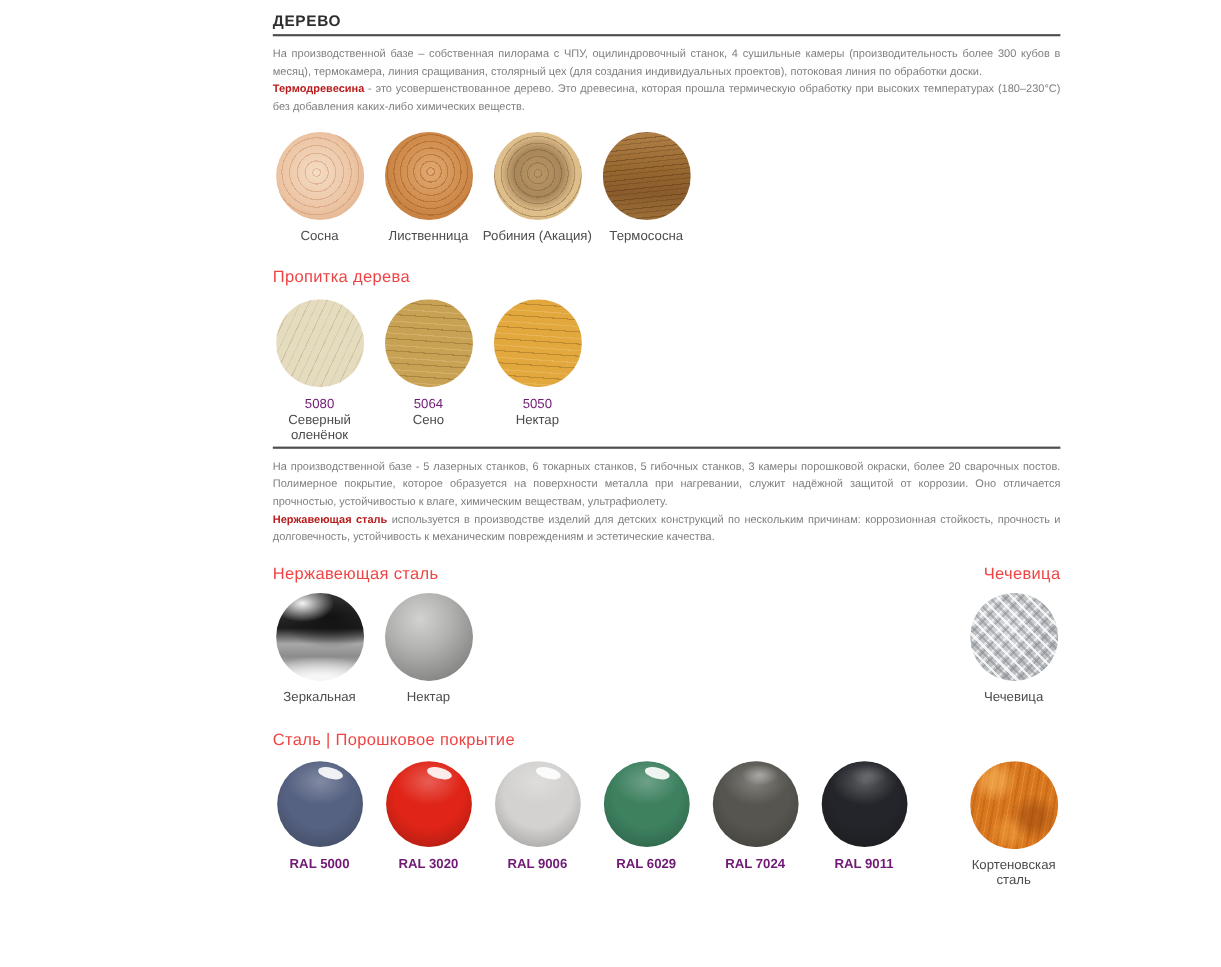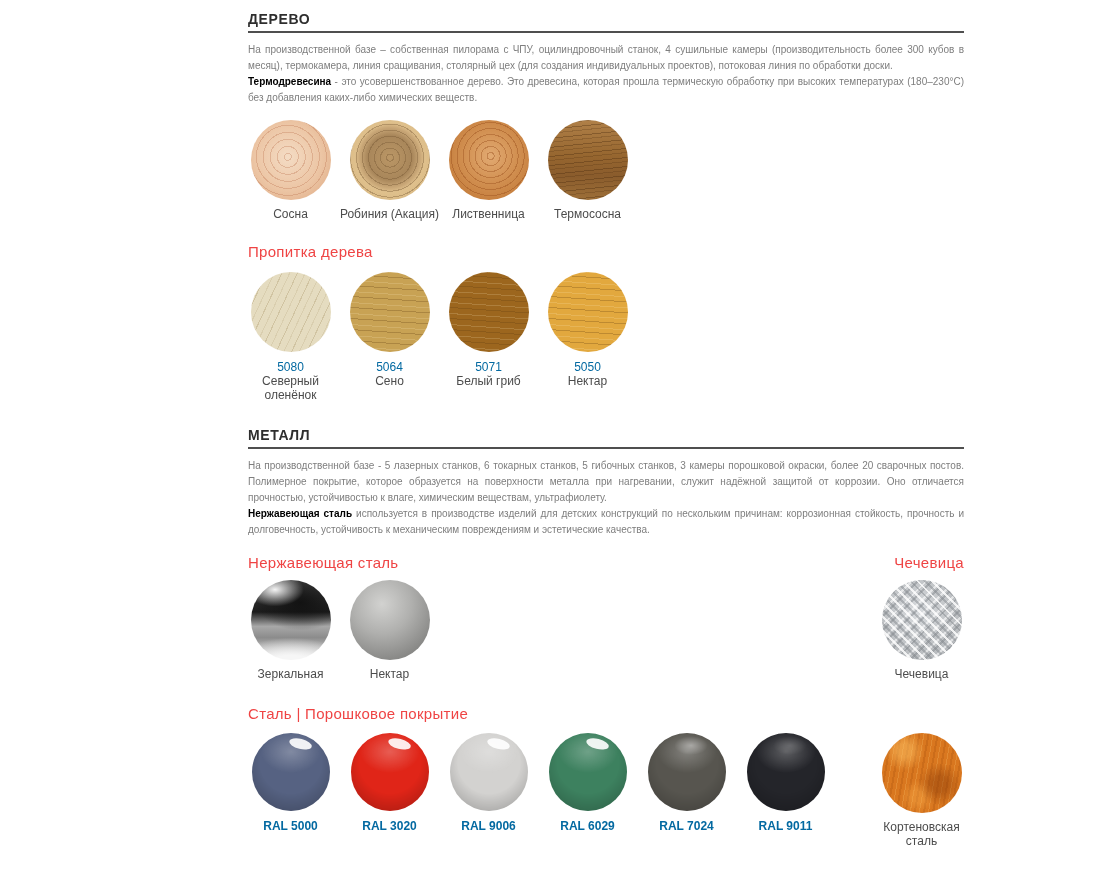--- a/index.html
+++ b/index.html
@@ -7,35 +7,35 @@
     font-family:"Liberation Sans", sans-serif; }
   .page { position:relative; width:1110px; height:646px; background:#fff; }
   .content { position:relative; width:716px; margin-left:248px; padding-top:12px; }
 
   
   .sec-title { font-size:14px; font-weight:bold; color:#2e2e2e; letter-spacing:0.6px; line-height:15px; }
   .sec-rule { border:none; border-top:2px solid #4f4f4f; margin:4px 0 9px 0; }
 
   
   .copy { font-size:10px; line-height:16px; color:#7e7e7e; text-align:justify; }
-  .copy b { color:#000000; }
+  .copy b { color:#b91c1c; }
 
   
   .sub-head { font-size:15px; color:#ef4444; letter-spacing:0.3px; }
   .dual-head { display:flex; justify-content:space-between; align-items:baseline; }
 
   
   .row { display:flex; position:relative; margin-left:-7px; }
   .cell { width:99px; display:flex; flex-direction:column; align-items:center; flex:none; }
   .cell-right { position:absolute; right:-7px; top:0; }
   .circle { width:80px; height:80px; border-radius:50%; position:relative; flex:none; }
   .sphere { width:78px; height:78px; border-radius:50%; position:relative; flex:none; }
   .lbl { margin-top:7px; font-size:12px; line-height:14px; color:#4c4c4c; text-align:center; white-space:nowrap; }
   .lbl-wrap { white-space:normal; max-width:96px; }
-  .code { margin-top:8px; font-size:12px; line-height:14px; color:#0369a1; text-align:center; }
+  .code { margin-top:8px; font-size:12px; line-height:14px; color:#701a75; text-align:center; }
   .code-bold { font-weight:bold; }
 
   
   .wood-pine { background-image:
     repeating-radial-gradient(circle at 46% 46%, rgba(190,120,85,0) 0 3px, rgba(190,120,85,0.35) 3px 4px, rgba(190,120,85,0) 4px 7px),
     radial-gradient(circle at 46% 46%, #f4dcc4 0%, #ecc5a4 55%, #e2b18c 85%, #d49c74 100%); }
   .wood-robinia { background-image:
     repeating-radial-gradient(circle at 50% 47%, rgba(110,80,45,0) 0 3px, rgba(110,80,45,0.35) 3px 4px, rgba(110,80,45,0) 4px 6px),
     radial-gradient(circle at 50% 47%, #bb9766 0%, #a8865a 38%, #caa878 52%, #dfc08c 60%, #d6b680 86%, #7a5f3c 94%, #4e3c27 100%); }
   .wood-larch { background-image:
@@ -104,26 +104,26 @@
     <hr class="sec-rule">
     <p class="copy"><span>На производственной базе – собственная пилорама с ЧПУ, оцилиндровочный станок, 4 сушильные камеры (производительность более 300 кубов в месяц), термокамера, линия сращивания, столярный цех (для создания индивидуальных проектов), потоковая линия по обработки доски.</span></p>
     <p class="copy"><b>Термодревесина</b><span> - это усовершенствованное дерево. Это древесина, которая прошла термическую обработку при высоких температурах (180–230°С) без добавления каких-либо химических веществ.</span></p>
 
     <div class="row mt-row1">
       <div class="cell">
         <div class="circle wood-pine"></div>
         <div class="lbl">Сосна</div>
       </div>
       <div class="cell">
+        <div class="circle wood-larch"></div>
+        <div class="lbl">Лиственница</div>
+      </div>
+      <div class="cell">
         <div class="circle wood-robinia"></div>
         <div class="lbl">Робиния (Акация)</div>
-      </div>
-      <div class="cell">
-        <div class="circle wood-larch"></div>
-        <div class="lbl">Лиственница</div>
       </div>
       <div class="cell">
         <div class="circle wood-thermo"></div>
         <div class="lbl">Термососна</div>
       </div>
     </div>
 
     <div class="sub-head mt-imp-title">Пропитка дерева</div>
 
     <div class="row mt-imp-row">
@@ -131,32 +131,26 @@
         <div class="circle grain-light" style="background-color: rgb(229, 220, 192);"></div>
         <div class="code">5080</div>
         <div class="lbl lbl-wrap" style="margin-top:0">Северный оленёнок</div>
       </div>
       <div class="cell">
         <div class="circle grain-dark" style="background-color: rgb(200, 162, 84);"></div>
         <div class="code">5064</div>
         <div class="lbl lbl-wrap" style="margin-top:0">Сено</div>
       </div>
       <div class="cell">
-        <div class="circle grain-dark" style="background-color: rgb(156, 102, 30);"></div>
-        <div class="code">5071</div>
-        <div class="lbl lbl-wrap" style="margin-top:0">Белый гриб</div>
-      </div>
-      <div class="cell">
         <div class="circle grain-dark" style="background-color: rgb(226, 168, 62);"></div>
         <div class="code">5050</div>
         <div class="lbl lbl-wrap" style="margin-top:0">Нектар</div>
       </div>
     </div>
 
-    <div class="sec-title mt-metal">МЕТАЛЛ</div>
     <hr class="sec-rule">
     <p class="copy"><span>На производственной базе - 5 лазерных станков, 6 токарных станков, 5 гибочных станков, 3 камеры порошковой окраски, более 20 сварочных постов. Полимерное покрытие, которое образуется на поверхности металла при нагревании, служит надёжной защитой от коррозии. Оно отличается прочностью, устойчивостью к влаге, химическим веществам, ультрафиолету.</span></p>
     <p class="copy"><b>Нержавеющая сталь</b><span> используется в производстве изделий для детских конструкций по нескольким причинам: коррозионная стойкость, прочность и долговечность, устойчивость к механическим повреждениям и эстетические качества.</span></p>
 
     <div class="dual-head mt-dual">
       <div class="sub-head">Нержавеющая сталь</div>
       <div class="sub-head">Чечевица</div>
     </div>
 
     <div class="row mt-sphere-row">

